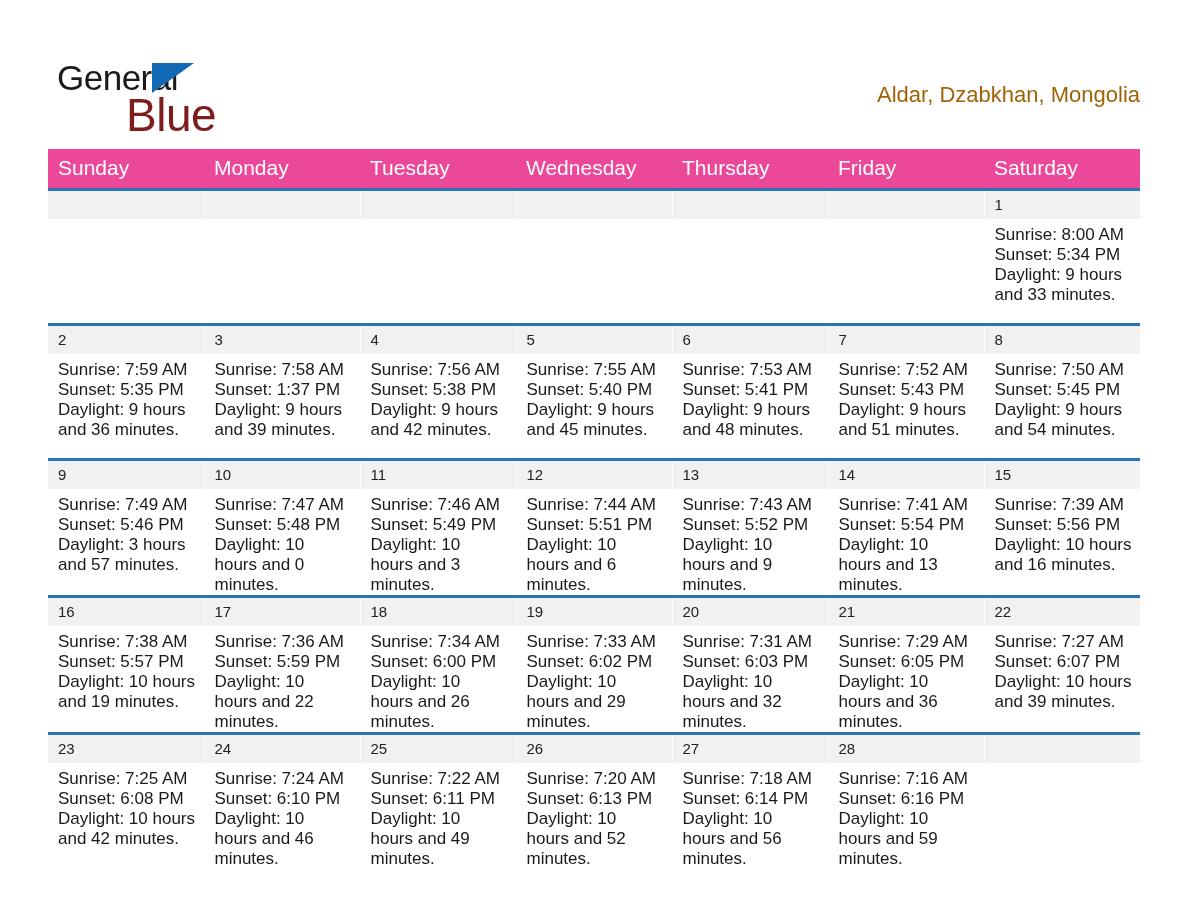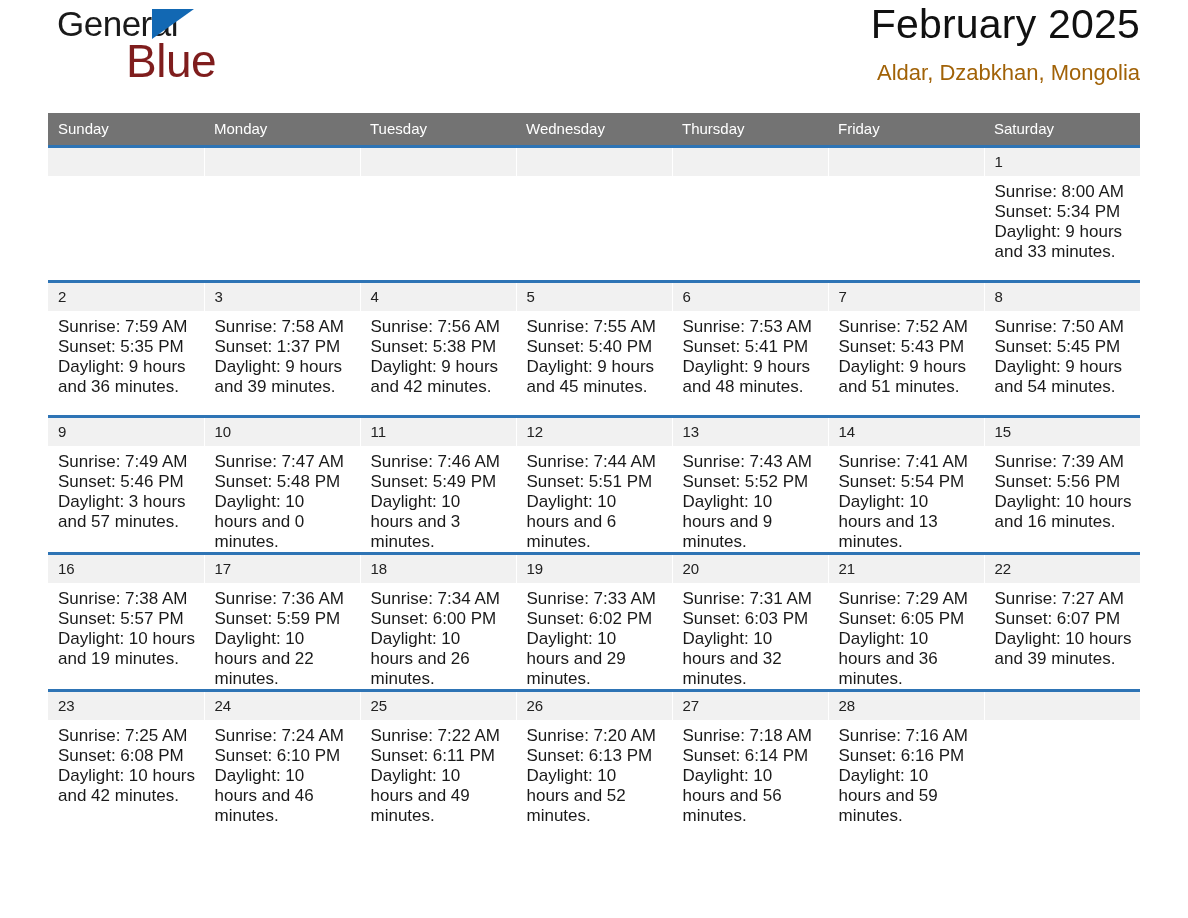--- a/index.html
+++ b/index.html
@@ -19,24 +19,25 @@
     position: relative;
     width: 1188px;
     height: 918px;
     box-sizing: border-box;
     padding: 0 48px;
   }
 
   
   .topbar {
     display: flex;
-    align-items: flex-start;
+    align-items: center;
     justify-content: space-between;
     height: 108px;
     box-sizing: border-box;
+    margin-top: 36px;
   }
 
   .brand {
     position: relative;
     width: 200px;
     height: 72px;
     flex: 0 0 auto;
   }
   .brand-general {
     position: absolute;
@@ -90,24 +91,24 @@
   }
 
   
   .calendar {
     width: 1092px;
     margin-top: 5px;
     border-collapse: collapse;
     table-layout: fixed;
   }
   .calendar th {
-    background: #737373;
+    background: #ec4899;
     color: #ffffff;
     font-weight: normal;
-    font-size: 15px;
+    font-size: 21px;
     text-align: left;
     padding: 7px 0 8px 10px;
     border: none;
   }
 
   .weekrow td {
     vertical-align: top;
     padding: 0;
     border: none;
     border-top: 3px solid #2e74b5;
@@ -146,21 +147,20 @@
 
   <div class="topbar">
 
     <div class="brand">
       <span class="brand-general">General</span>
       <span class="brand-triangle"></span>
       <span class="brand-blue">Blue</span>
     </div>
 
     <div class="titles">
-      <h1 class="month-title">February 2025</h1>
       <div class="location-title">Aldar, Dzabkhan, Mongolia</div>
     </div>
 
   </div>
 
   <table class="calendar">
     <thead>
       <tr>
         <th>Sunday</th>
         <th>Monday</th>

